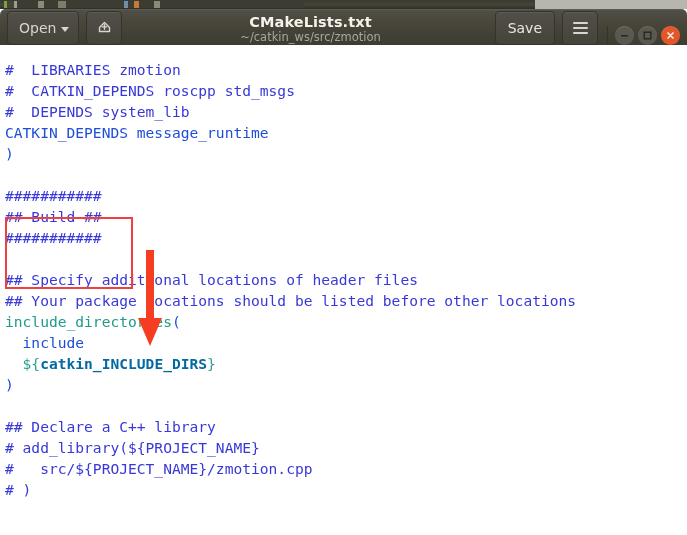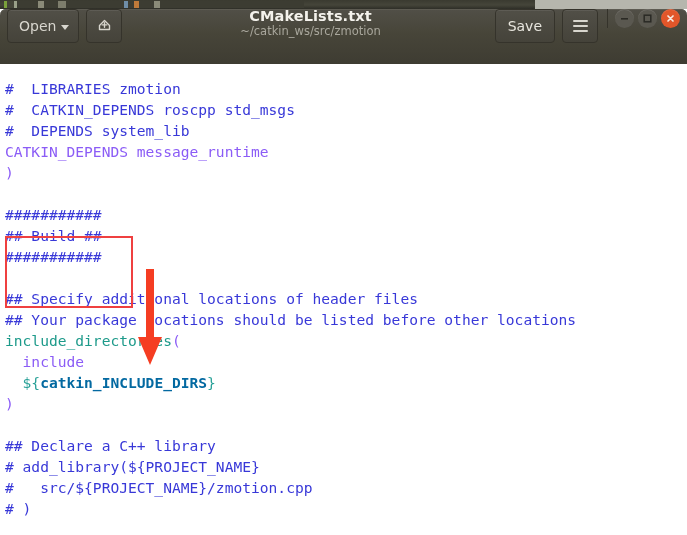--- a/index.html
+++ b/index.html
@@ -56,27 +56,27 @@
   #window {
     position: absolute;
     top: 9px; left: 0;
     width: 687px;
     height: 526px;
   }
 
   
   #titlebar {
     position: relative;
-    height: 55px;
+    height: 36px;
     background: linear-gradient(to bottom, #514f47 0%, #474539 45%, #3e3c32 100%);
     border-top-left-radius: 6px;
     border-top-right-radius: 6px;
     box-shadow: inset 0 1px 0 #5d5b52;
     display: flex;
-    align-items: flex-start;
+    align-items: flex-end;
     padding: 0 7px;
     box-sizing: border-box;
   }
 
   .hbtn {
     background: linear-gradient(to bottom, #514f47, #45433a);
     border: 1px solid #35332b;
     border-radius: 4px;
     color: #d8d6ce;
     font-size: 14px;
@@ -181,21 +181,21 @@
   }
   #code-layer {
     position: absolute;
     top: -7px;
     left: 5px;
     right: 0;
   }
   .code-line { height: 21px; }
 
   .tok-comment { color: #3838d8; }
-  .tok-plain   { color: #8b5cf6; }
+  .tok-plain   { color: #1d4ed8; }
   .tok-func    { color: #1d9a8a; }
   .tok-varsym  { color: #2aa198; }
   .tok-var     { color: #0369a1; font-weight: bold; }
 
   
   #annotation-box {
     position: absolute;
     left: 5px;
     top: 172px;
     width: 128px;

